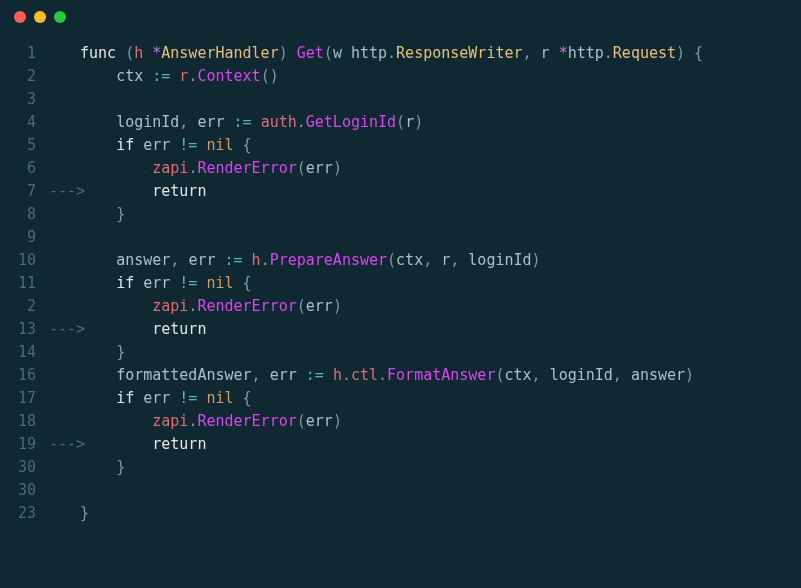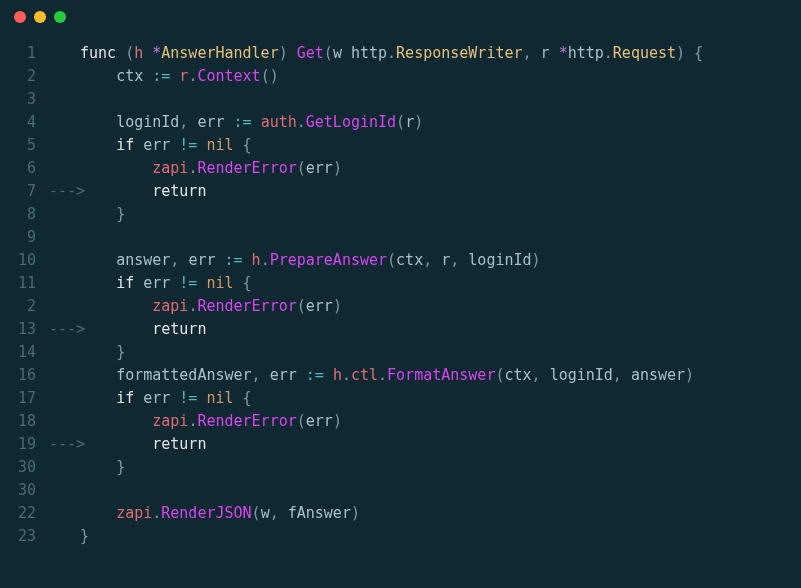--- a/index.html
+++ b/index.html
@@ -90,15 +90,14 @@
     <div class="line"><span class="gutter">11</span><span class="arrowcol"></span><span class="code">    <span class="kw">if</span><span class="punct"> </span><span class="ident">err</span><span class="punct"> </span><span class="op">!=</span><span class="punct"> </span><span class="builtin">nil</span><span class="punct"> {</span></span></div>
     <div class="line"><span class="gutter">2</span><span class="arrowcol"></span><span class="code">    <span class="ident">    </span><span class="field">zapi</span><span class="punct">.</span><span class="call">RenderError</span><span class="punct">(</span><span class="ident">err</span><span class="punct">)</span></span></div>
     <div class="line"><span class="gutter">13</span><span class="arrowcol"> ---&gt;</span><span class="code">    <span class="ident">    </span><span class="kw">return</span></span></div>
     <div class="line"><span class="gutter">14</span><span class="arrowcol"></span><span class="code">    <span class="punct">}</span></span></div>
     <div class="line"><span class="gutter">16</span><span class="arrowcol"></span><span class="code">    <span class="ident">formattedAnswer</span><span class="punct">, </span><span class="ident">err</span><span class="punct"> </span><span class="op">:=</span><span class="punct"> </span><span class="field">h</span><span class="punct">.</span><span class="field">ctl</span><span class="punct">.</span><span class="call">FormatAnswer</span><span class="punct">(</span><span class="ident">ctx</span><span class="punct">, </span><span class="ident">loginId</span><span class="punct">, </span><span class="ident">answer</span><span class="punct">)</span></span></div>
     <div class="line"><span class="gutter">17</span><span class="arrowcol"></span><span class="code">    <span class="kw">if</span><span class="punct"> </span><span class="ident">err</span><span class="punct"> </span><span class="op">!=</span><span class="punct"> </span><span class="builtin">nil</span><span class="punct"> {</span></span></div>
     <div class="line"><span class="gutter">18</span><span class="arrowcol"></span><span class="code">    <span class="ident">    </span><span class="field">zapi</span><span class="punct">.</span><span class="call">RenderError</span><span class="punct">(</span><span class="ident">err</span><span class="punct">)</span></span></div>
     <div class="line"><span class="gutter">19</span><span class="arrowcol"> ---&gt;</span><span class="code">    <span class="ident">    </span><span class="kw">return</span></span></div>
     <div class="line"><span class="gutter">30</span><span class="arrowcol"></span><span class="code">    <span class="punct">}</span></span></div>
     <div class="line"><span class="gutter">30</span><span class="arrowcol"></span><span class="code">    </span></div>
-    <div class="line"><span class="gutter">22</span><span class="arrowcol"></span><span class="code">    <span class="field">zapi</span><span class="punct">.</span><span class="call">RenderJSON</span><span class="punct">(</span><span class="ident">w</span><span class="punct">, </span><span class="ident">fAnswer</span><span class="punct">)</span></span></div>
     <div class="line"><span class="gutter">23</span><span class="arrowcol"></span><span class="code"><span class="punct">}</span></span></div>
   </div>
 
 </body></html>

